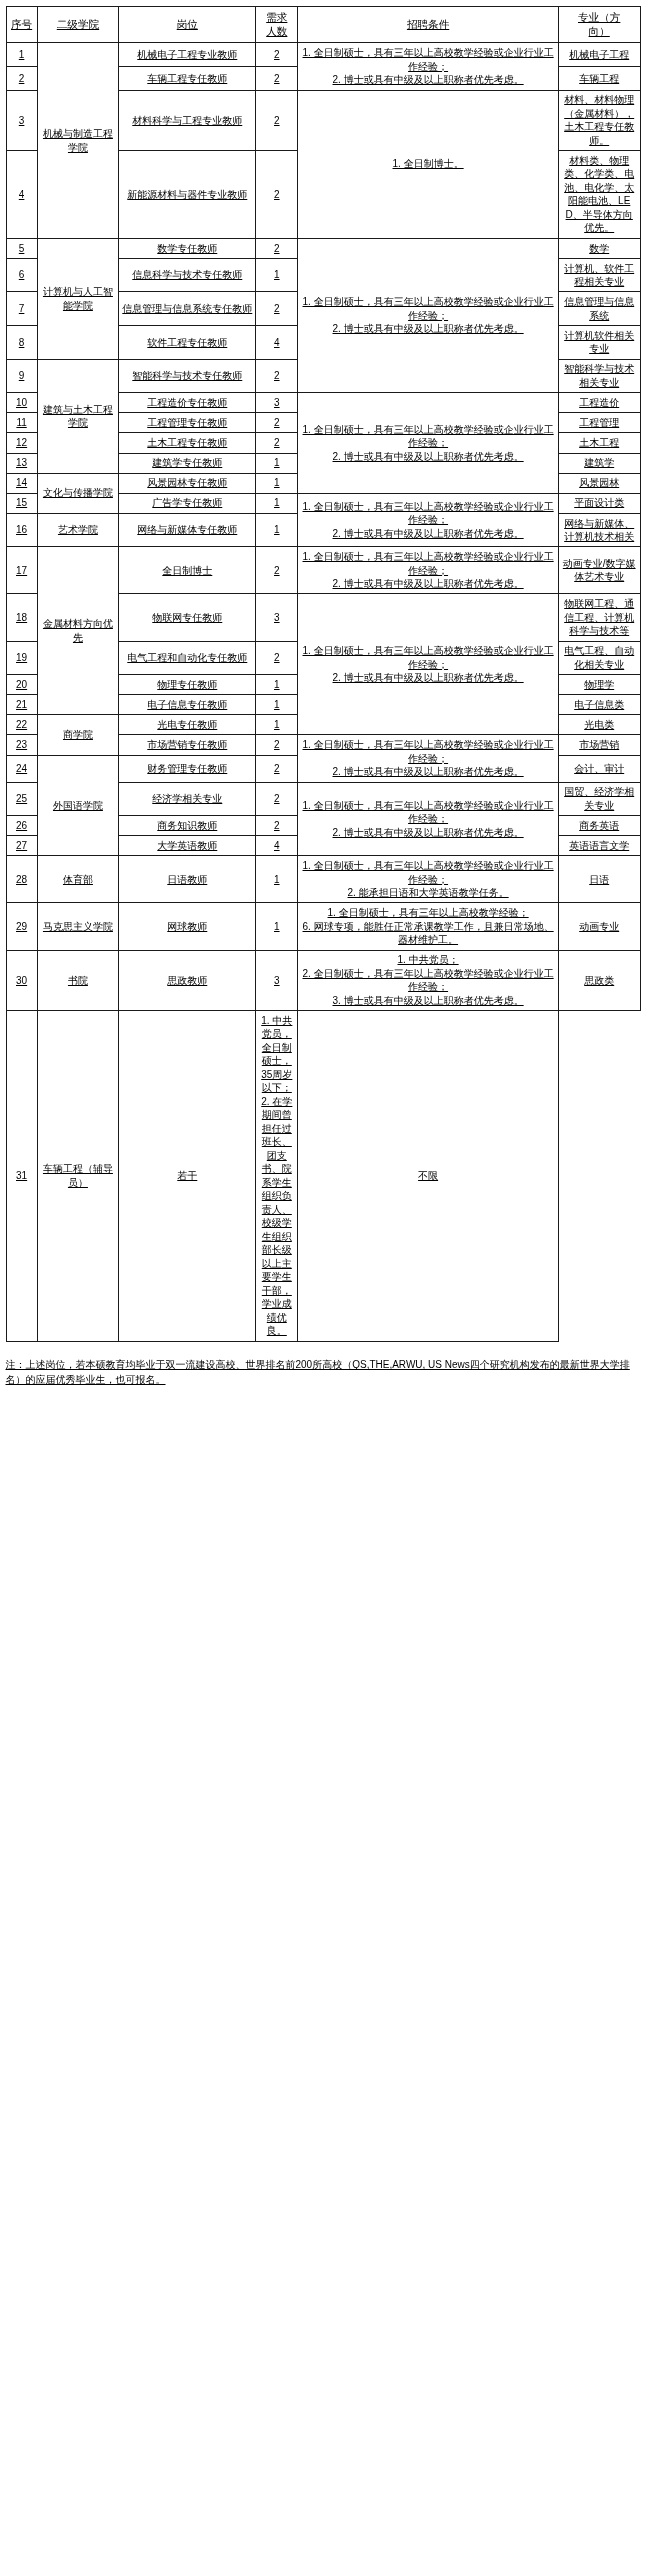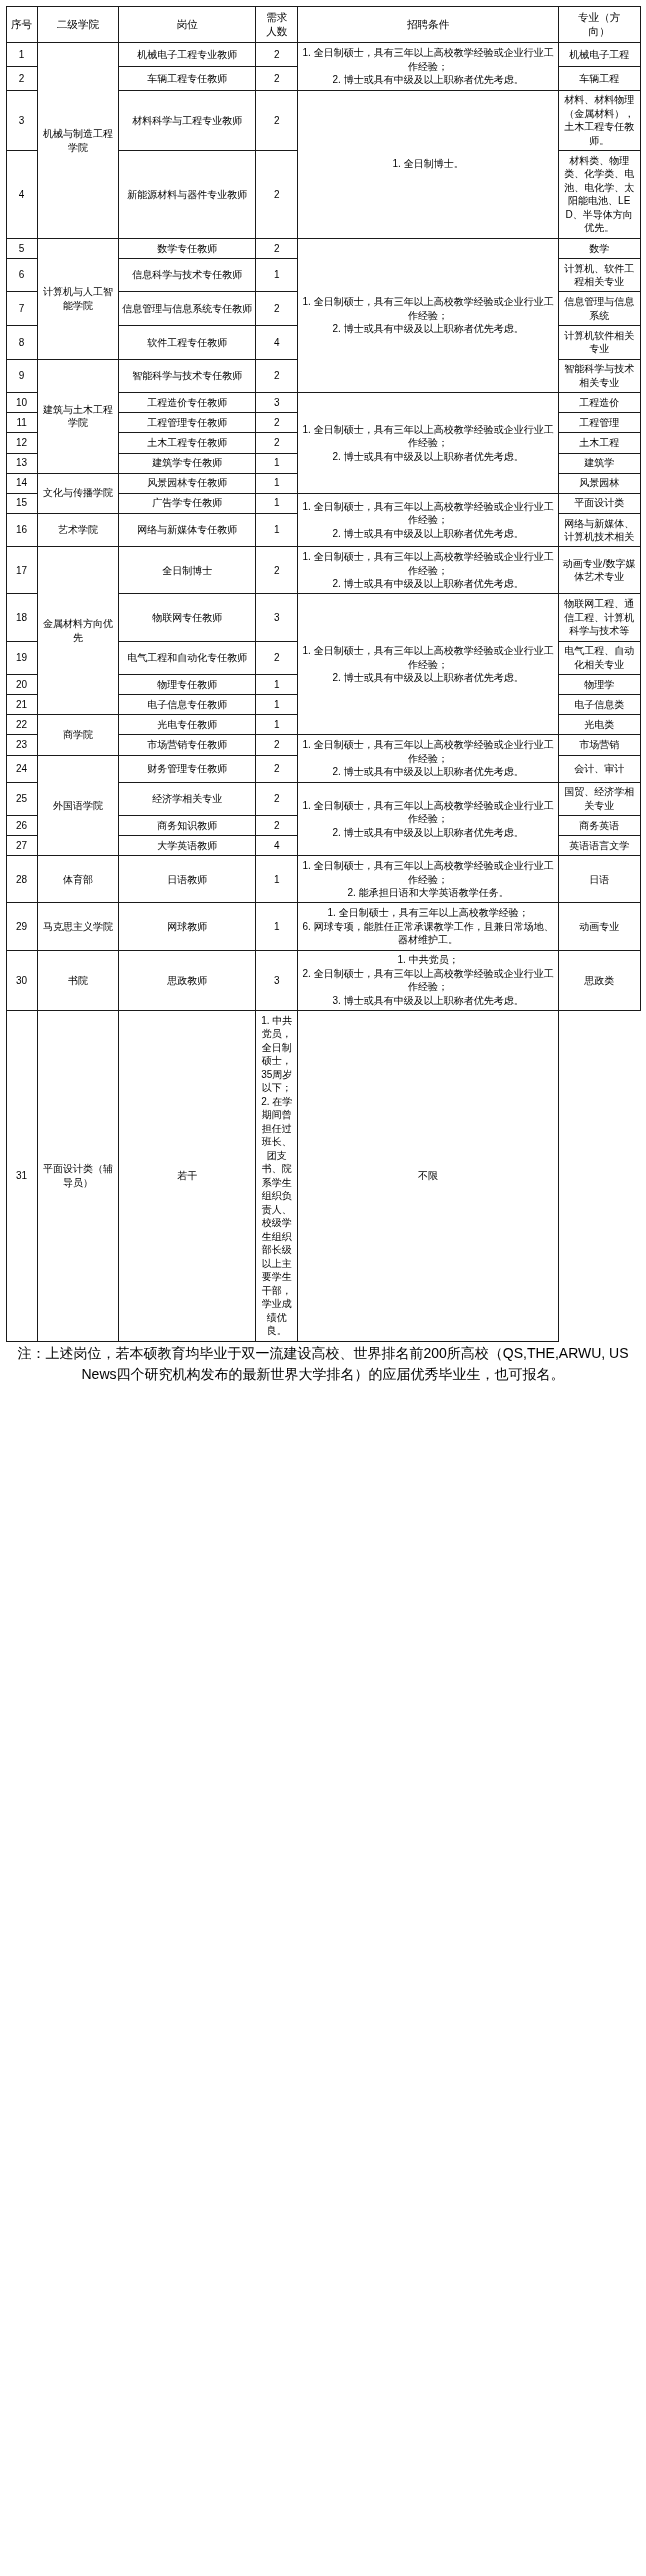--- a/index.html
+++ b/index.html
@@ -9,20 +9,21 @@
   }
   body {
     width: 646px;
     font-family: "Liberation Sans", sans-serif;
     color: #000000;
   }
   .page {
     width: 646px;
     box-sizing: border-box;
     padding: 5.5px 5.5px 9.2px 5.5px;
+    text-decoration: underline;
   }
   table.jobs {
     border-collapse: collapse;
     table-layout: fixed;
     width: 635px;
     margin: 0 auto;
   }
   table.jobs td, table.jobs th {
     border: 0.9px solid #1a1a1a;
     font-size: 10px;
@@ -49,24 +50,24 @@
     padding-left: 4.6px;
     padding-right: 4.6px;
     line-height: 1.45;
   }
   td.post { line-height: 1.4; }
   td.major { line-height: 1.4; }
   td.college { line-height: 1.4; }
 
   .note {
     width: 635px;
-    margin: 0 auto 0 auto;
-    font-size: 14px;
+    margin: 14px auto 0 auto;
+    font-size: 10px;
     line-height: 1.5;
-    text-align: center;
+    text-align: left;
     padding-top: 1.8px;
   }
   .note p { margin: 0; }
 </style>
 </head>
 <body>
 
 <div class="page">
   <table class="jobs">
     <colgroup>
@@ -328,21 +329,21 @@
           <td>3</td>
           <td class="cond" rowspan="1">
             <div>1. 中共党员；</div>
             <div>2. 全日制硕士，具有三年以上高校教学经验或企业行业工作经验；</div>
             <div>3. 博士或具有中级及以上职称者优先考虑。</div>
           </td>
           <td class="major">思政类</td>
         </tr>
         <tr>
           <td>31</td>
-          <td class="post">平面设计类（辅导员）</td>
+          <td class="post">车辆工程（辅导员）</td>
           <td>若干</td>
           <td class="cond" rowspan="1">
             <div>1. 中共党员，全日制硕士，35周岁以下；</div>
             <div>2. 在学期间曾担任过班长、团支书、院系学生组织负责人、校级学生组织部长级以上主要学生干部，学业成绩优良。</div>
           </td>
           <td class="major">不限</td>
         </tr>
       </tbody>
   </table>
 

